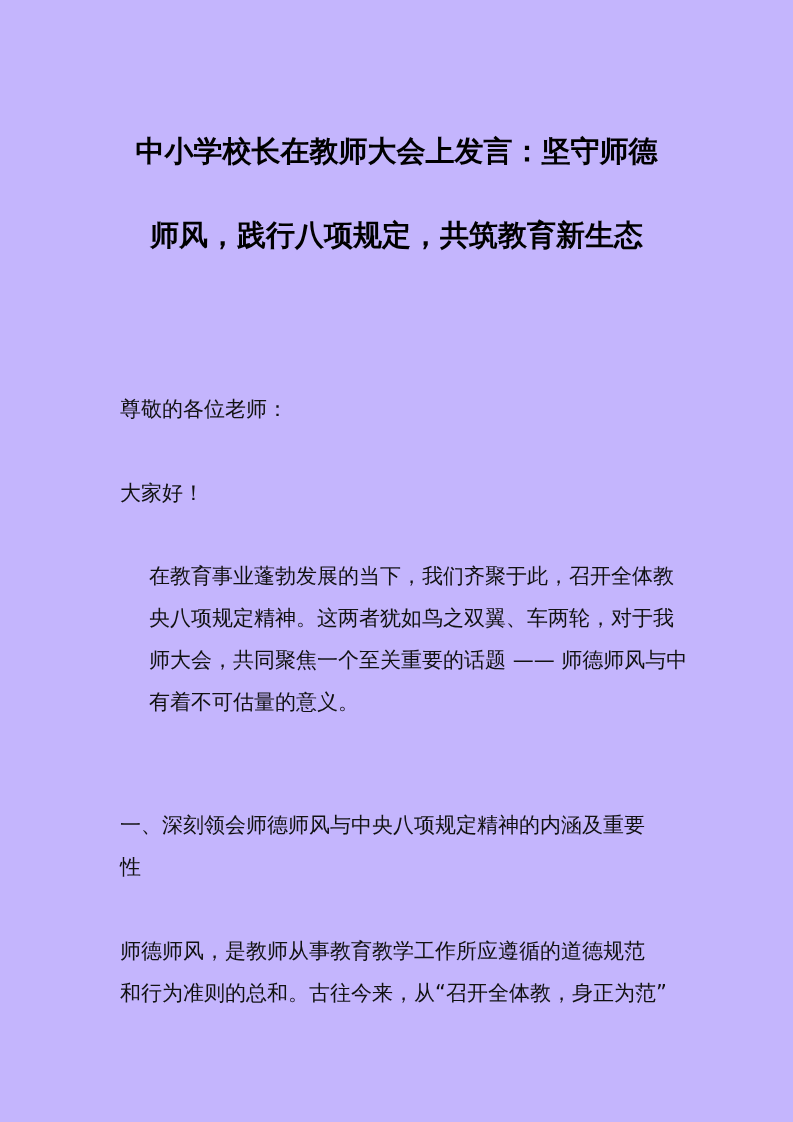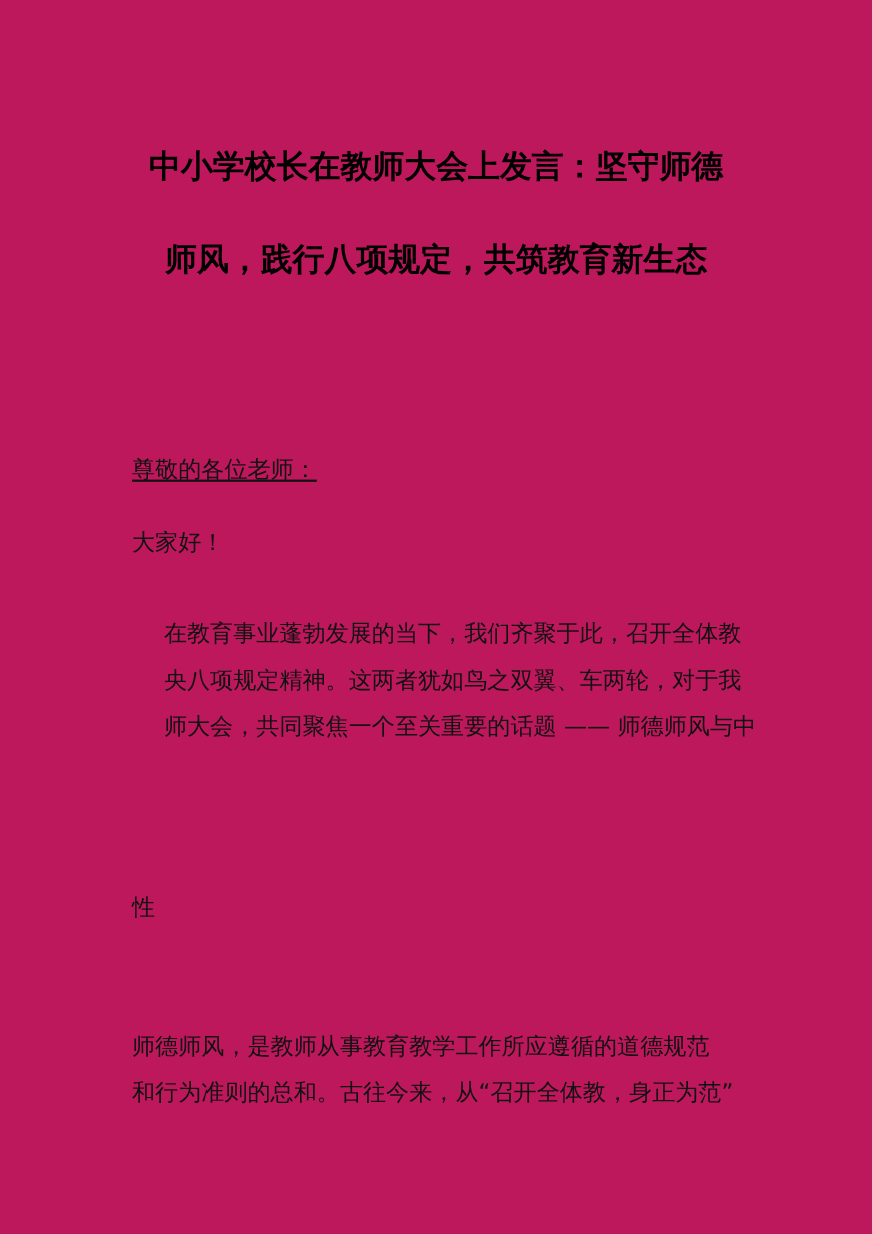--- a/index.html
+++ b/index.html
@@ -13,21 +13,21 @@
       position: relative;
       overflow: hidden;
       font-family: "DejaVu Sans", "Liberation Sans", sans-serif;
       color: #111111;
     }
     .page {
       position: absolute;
       left: 0; top: 0;
       width: 793px;
       height: 1122px;
-      background: #be185d;
+      background: #c4b5fd;
     }
     .title {
       position: absolute;
       left: 120px;
       width: 553px;
       text-align: center;
       font-weight: bold;
       font-size: 29px;
       line-height: 40px;
       letter-spacing: 0px;
@@ -52,35 +52,37 @@
     }
   </style>
 </head>
 <body>
 
 <div class="page">
 
   <div class="title l1">中小学校长在教师大会上发言：坚守师德</div>
   <div class="title l2">师风，践行八项规定，共筑教育新生态</div>
 
-  <p class="para" style="top:406px;text-decoration:underline;">
+  <p class="para" style="top:388px;">
     <span class="line">尊敬的各位老师：</span>
   </p>
 
   <p class="para" style="top:472px;">
     <span class="line">大家好！</span>
   </p>
 
   <p class="para" style="top:555px;margin-left:29px;">
     <span class="line">在教育事业蓬勃发展的当下，我们齐聚于此，召开全体教</span>
     <span class="line">央八项规定精神。这两者犹如鸟之双翼、车两轮，对于我</span>
     <span class="line">师大会，共同聚焦一个至关重要的话题 —— 师德师风与中</span>
+    <span class="line">有着不可估量的意义。</span>
   </p>
 
   <p class="para" style="top:804px;">
+    <span class="line">一、深刻领会师德师风与中央八项规定精神的内涵及重要</span>
     <span class="line">性</span>
   </p>
 
   <p class="para" style="top:930px;">
     <span class="line">师德师风，是教师从事教育教学工作所应遵循的道德规范</span>
     <span class="line">和行为准则的总和。古往今来，从“召开全体教，身正为范”</span>
   </p>
 
 </div>
 

